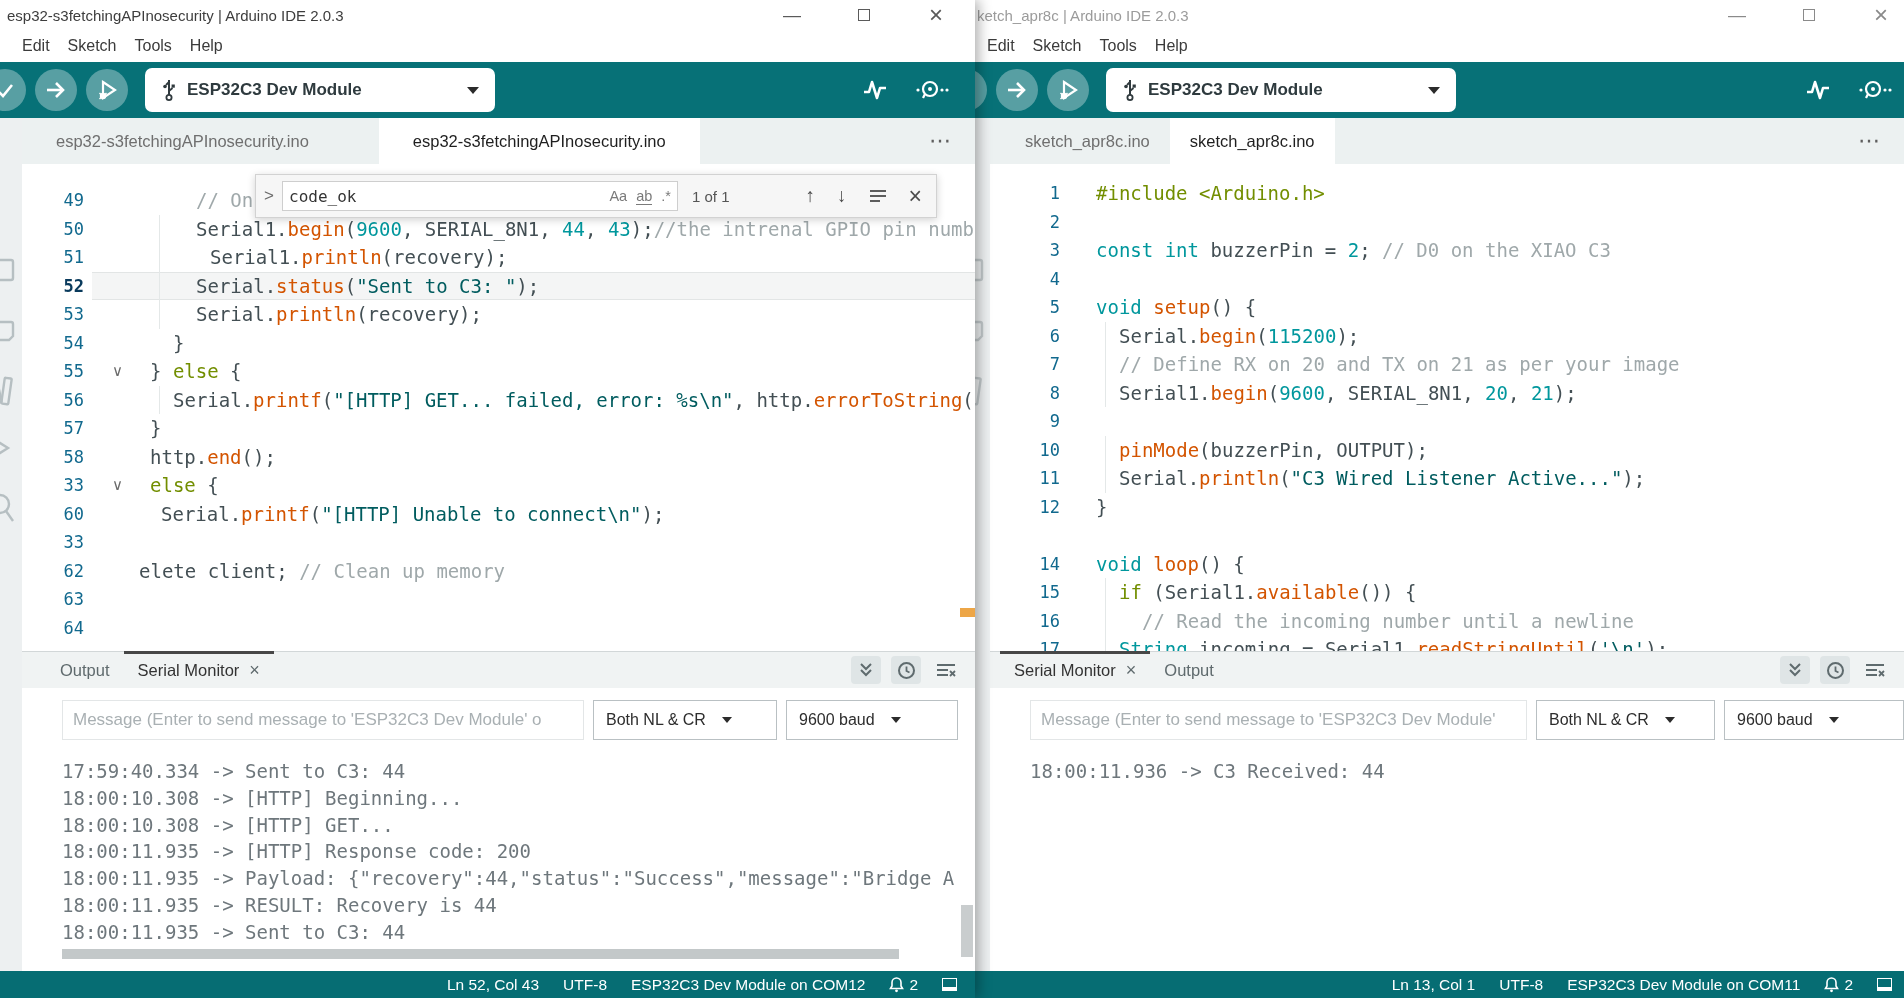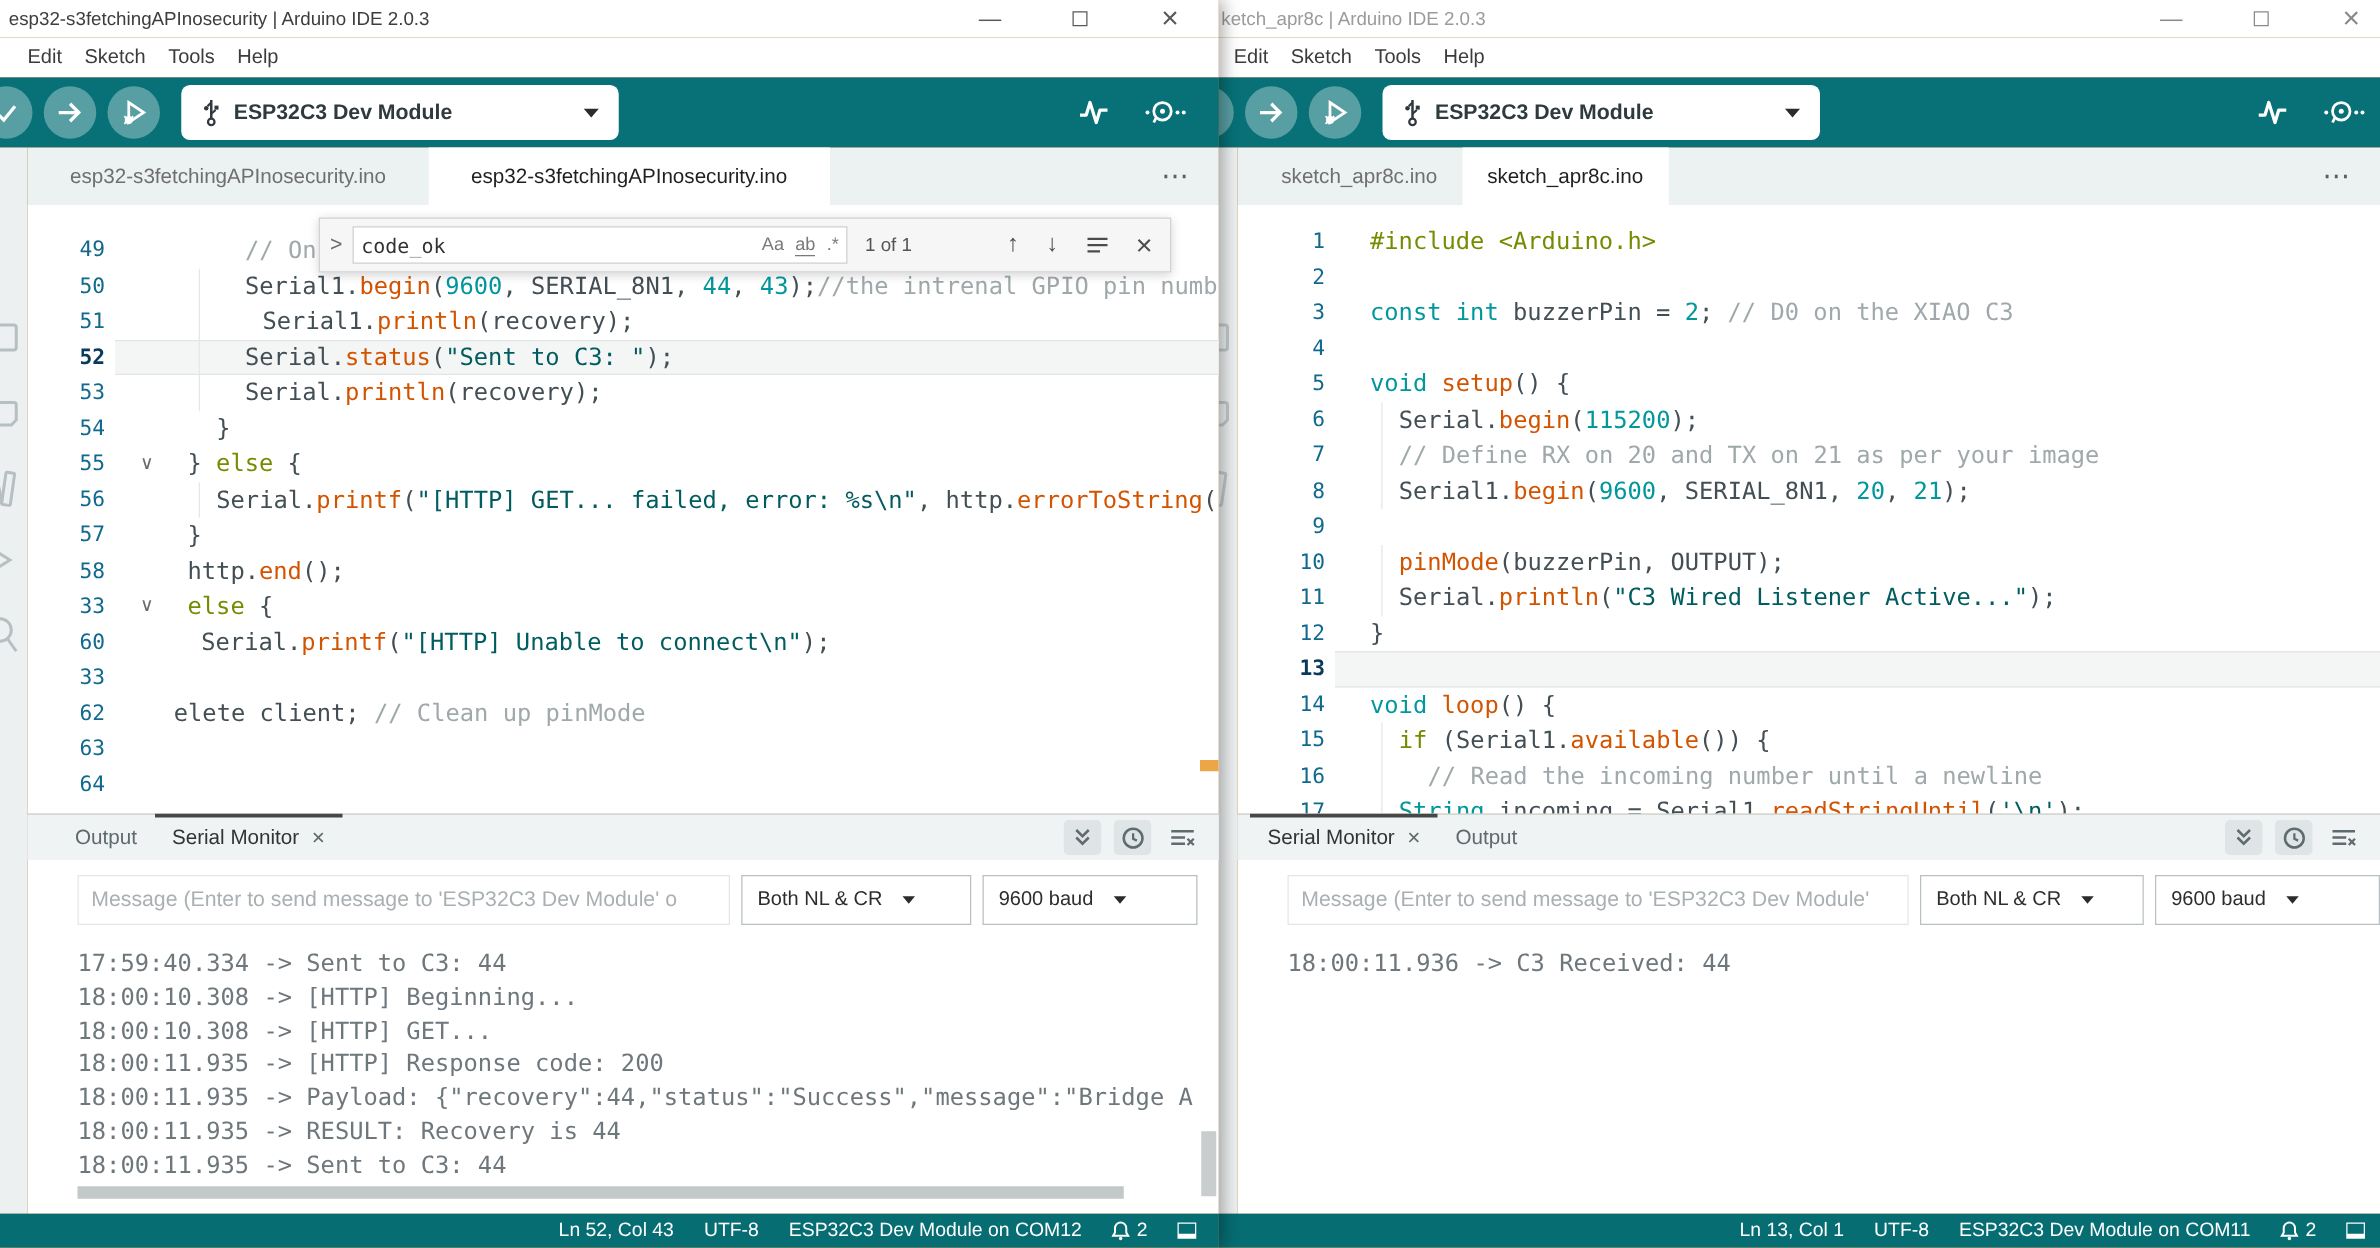--- a/index.html
+++ b/index.html
@@ -39,21 +39,21 @@
     display:flex; align-items:center; padding:0 16px; }
   .board-label { font-size:17px; font-weight:bold; color:#2e3a3e; margin-left:10px; white-space:nowrap; }
   .dd-caret { width:0; height:0; border-left:6px solid transparent; border-right:6px solid transparent;
     border-top:7px solid #2b2b2b; margin-left:auto; }
   .tb-right { margin-left:auto; display:flex; align-items:center; gap:26px; }
   .win-left  .tb-right { padding-right:26px; }
   .win-right .tb-right { padding-right:12px; }
 
   
   .tabbar { position:absolute; top:118px; height:46px; background:#ecf1f1; display:flex; align-items:stretch; }
-  .win-left  .tabbar { left:22px; right:0; }
+  .win-left  .tabbar { left:22px; right:0;gap:36px; }
   .win-right .tabbar { left:15px; right:0; padding-left:15px; }
   .etab { display:flex; align-items:center; padding:0 34px; font-size:16.5px; color:#6f6f6f;
     white-space:nowrap; cursor:default; }
   .win-right .etab { padding:0 20px; }
   .etab.active { background:#fff; color:#1f1f1f; }
   .tab-overflow { margin-left:auto; color:#5e5e5e; font-size:22px; letter-spacing:2px;
     display:flex; align-items:center; padding-right:22px; }
 
   
   .activity { position:absolute; top:118px; bottom:27px; left:0; width:22px; background:#edf0f1; overflow:hidden; }
@@ -314,21 +314,21 @@
       <div class="cl" style="top: 335.5px;">
         <span class="ln" style="left: 18px; width: 44px;">60</span>
         <span class="codetxt" style="left: 139px;"><span class="tk-p">Serial.</span><span class="tk-fn">printf</span><span class="tk-p">(</span><span class="tk-str">"[HTTP] Unable to connect\n"</span><span class="tk-p">);</span></span>
       </div>
       <div class="cl" style="top: 364px;">
         <span class="ln" style="left: 18px; width: 44px;">33</span>
         <span class="codetxt" style="left: 128px;"></span>
       </div>
       <div class="cl" style="top: 392.5px;">
         <span class="ln" style="left: 18px; width: 44px;">62</span>
-        <span class="codetxt" style="left: 117px;"><span class="tk-p">elete client; </span><span class="tk-cmt">// Clean up pinMode</span></span>
+        <span class="codetxt" style="left: 117px;"><span class="tk-p">elete client; </span><span class="tk-cmt">// Clean up memory</span></span>
       </div>
       <div class="cl" style="top: 421px;">
         <span class="ln" style="left: 18px; width: 44px;">63</span>
         <span class="codetxt" style="left: 128px;"></span>
       </div>
       <div class="cl" style="top: 449.5px;">
         <span class="ln" style="left: 18px; width: 44px;">64</span>
         <span class="codetxt" style="left: 128px;"></span>
       </div>
     </div>
@@ -582,25 +582,20 @@
       </div>
       <div class="cl" style="top: 300px;">
         <span class="ln" style="left: 20px; width: 50px;">11</span>
         <div class="guide" style="left: 115px;"></div>
         <span class="codetxt" style="left: 129px;"><span class="tk-p">Serial.</span><span class="tk-fn">println</span><span class="tk-p">(</span><span class="tk-str">"C3 Wired Listener Active..."</span><span class="tk-p">);</span></span>
       </div>
       <div class="cl" style="top: 328.5px;">
         <span class="ln" style="left: 20px; width: 50px;">12</span>
         <span class="codetxt" style="left: 106px;"><span class="tk-p">}</span></span>
       </div>
-      <div class="cl cur" style="top: 357px;">
-        <div class="curband" style="left: 78px;"></div>
-        <span class="ln" style="left: 20px; width: 50px;">13</span>
-        <span class="codetxt" style="left: 106px;"></span>
-      </div>
       <div class="cl" style="top: 385.5px;">
         <span class="ln" style="left: 20px; width: 50px;">14</span>
         <span class="codetxt" style="left: 106px;"><span class="tk-kw">void</span><span class="tk-p"> </span><span class="tk-fn">loop</span><span class="tk-p">() {</span></span>
       </div>
       <div class="cl" style="top: 414px;">
         <span class="ln" style="left: 20px; width: 50px;">15</span>
         <div class="guide" style="left: 115px;"></div>
         <span class="codetxt" style="left: 129px;"><span class="tk-ctrl">if</span><span class="tk-p"> (Serial1.</span><span class="tk-fn">available</span><span class="tk-p">()) {</span></span>
       </div>
       <div class="cl" style="top: 442.5px;">

